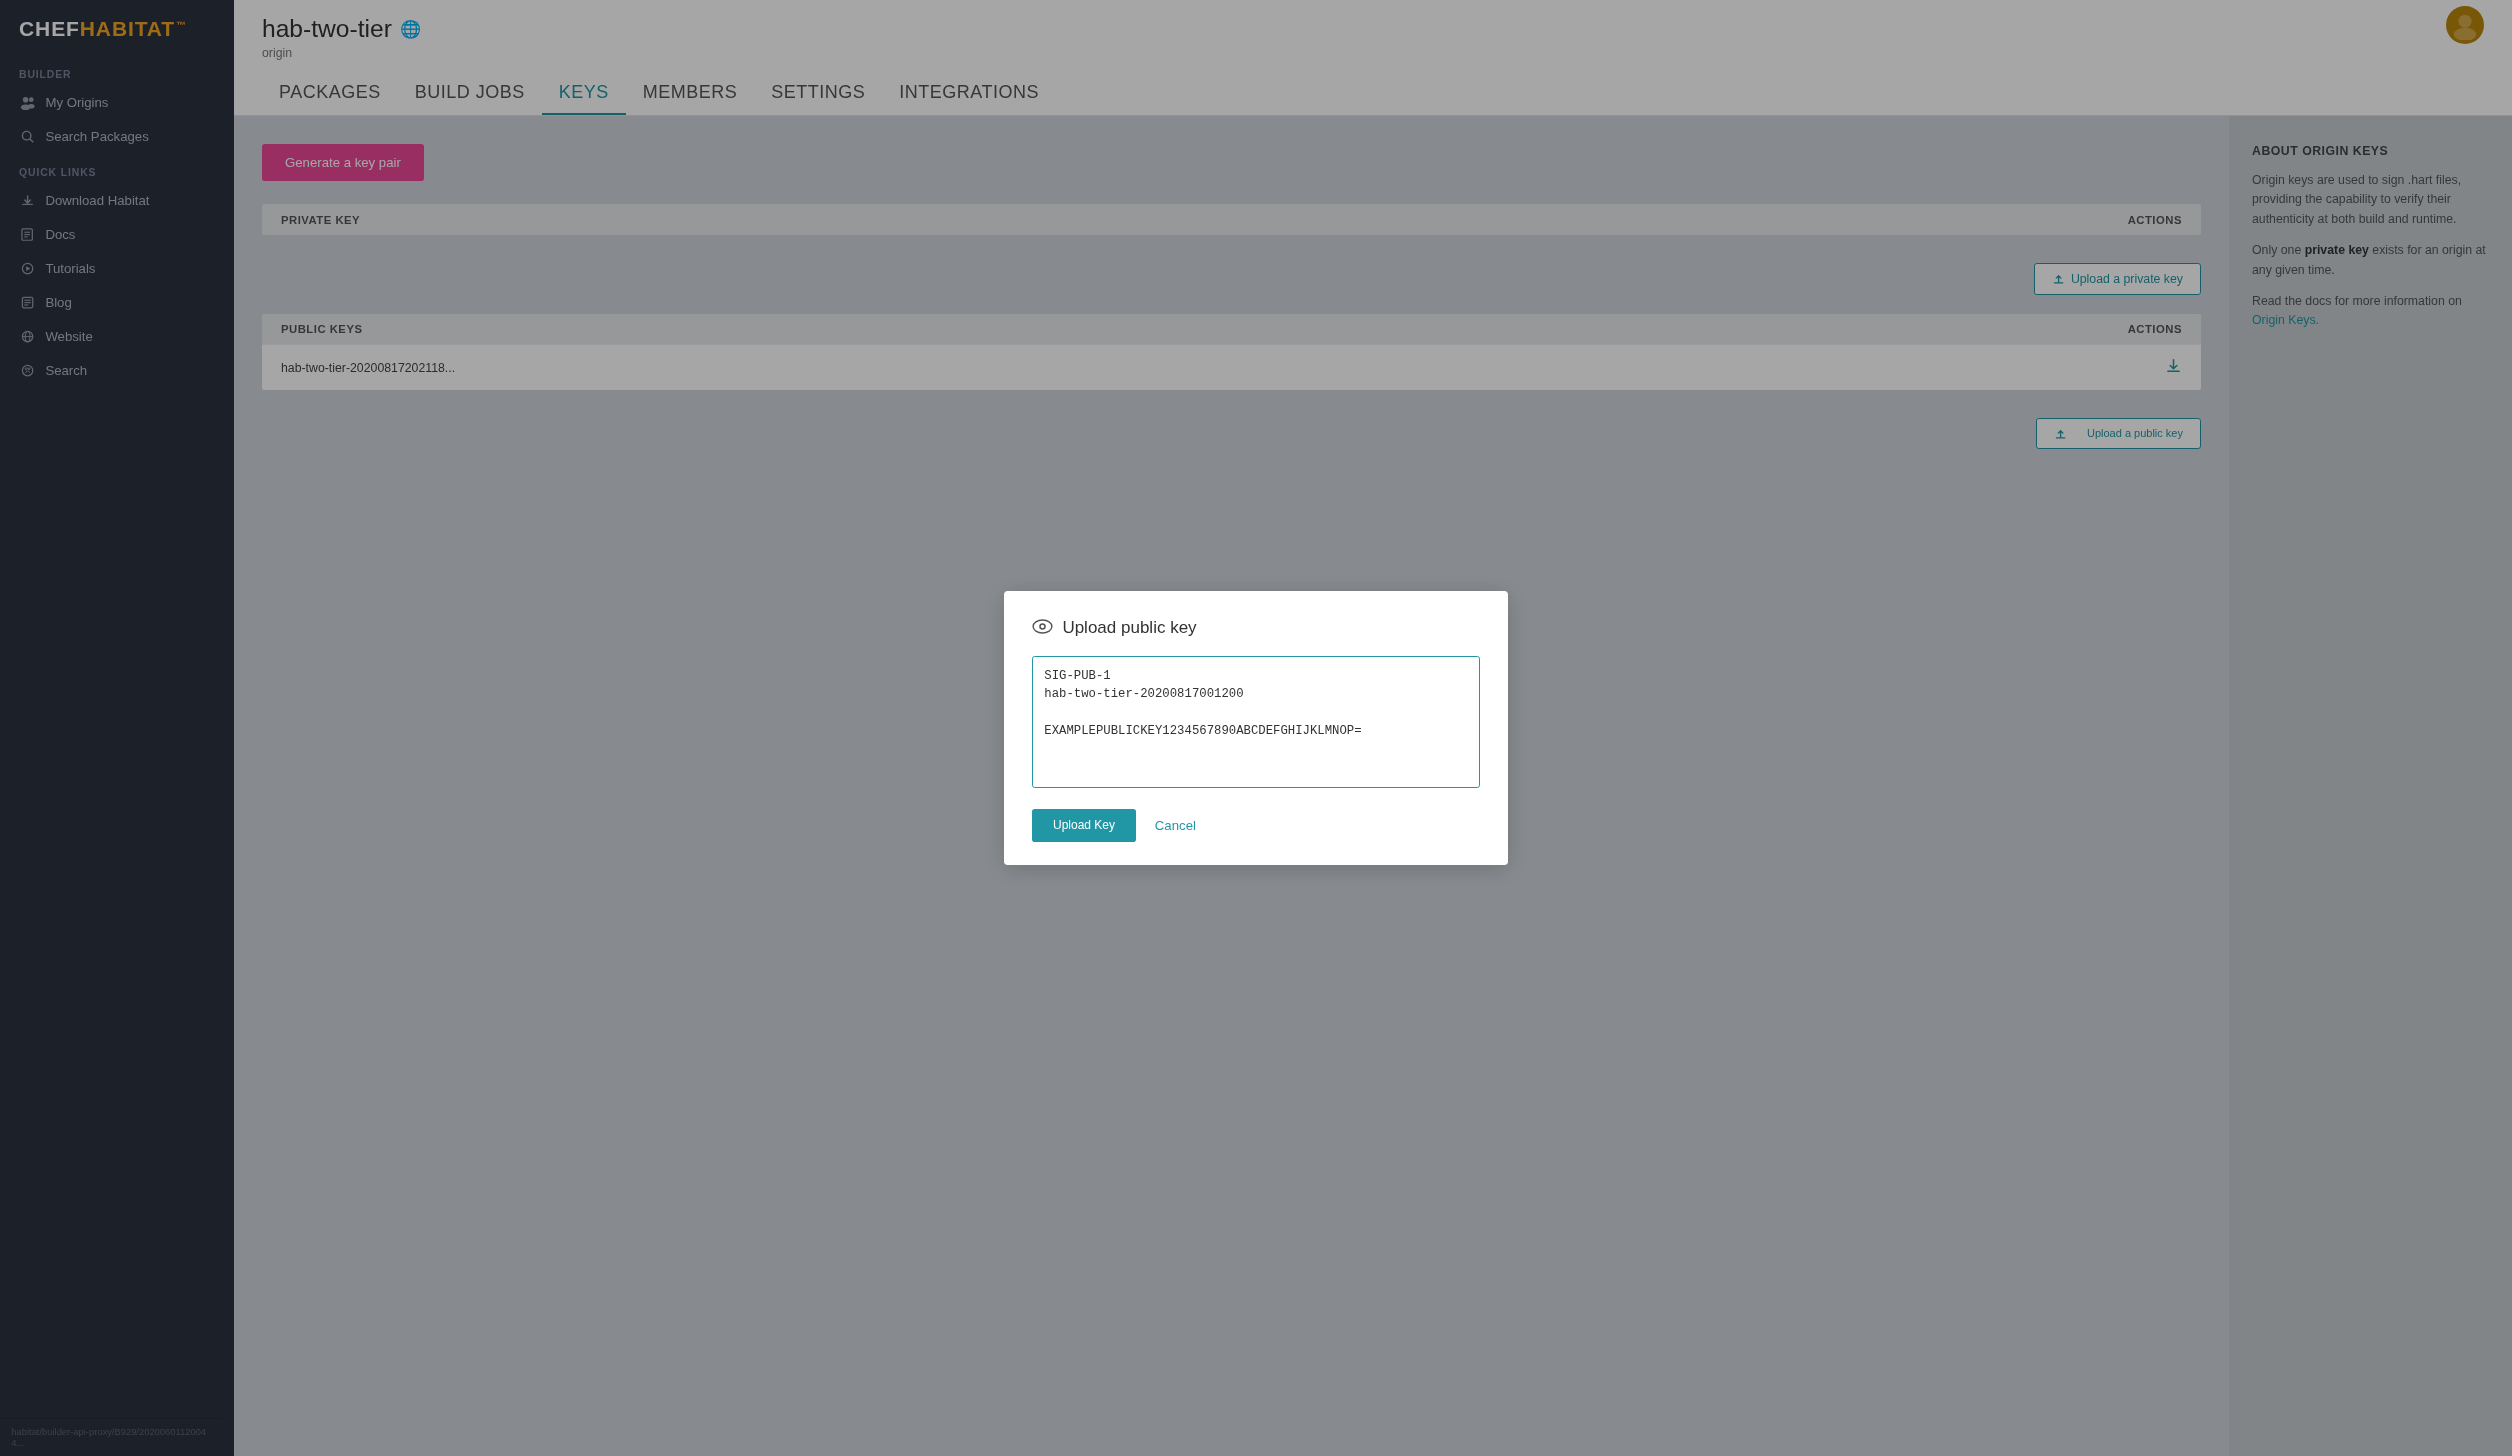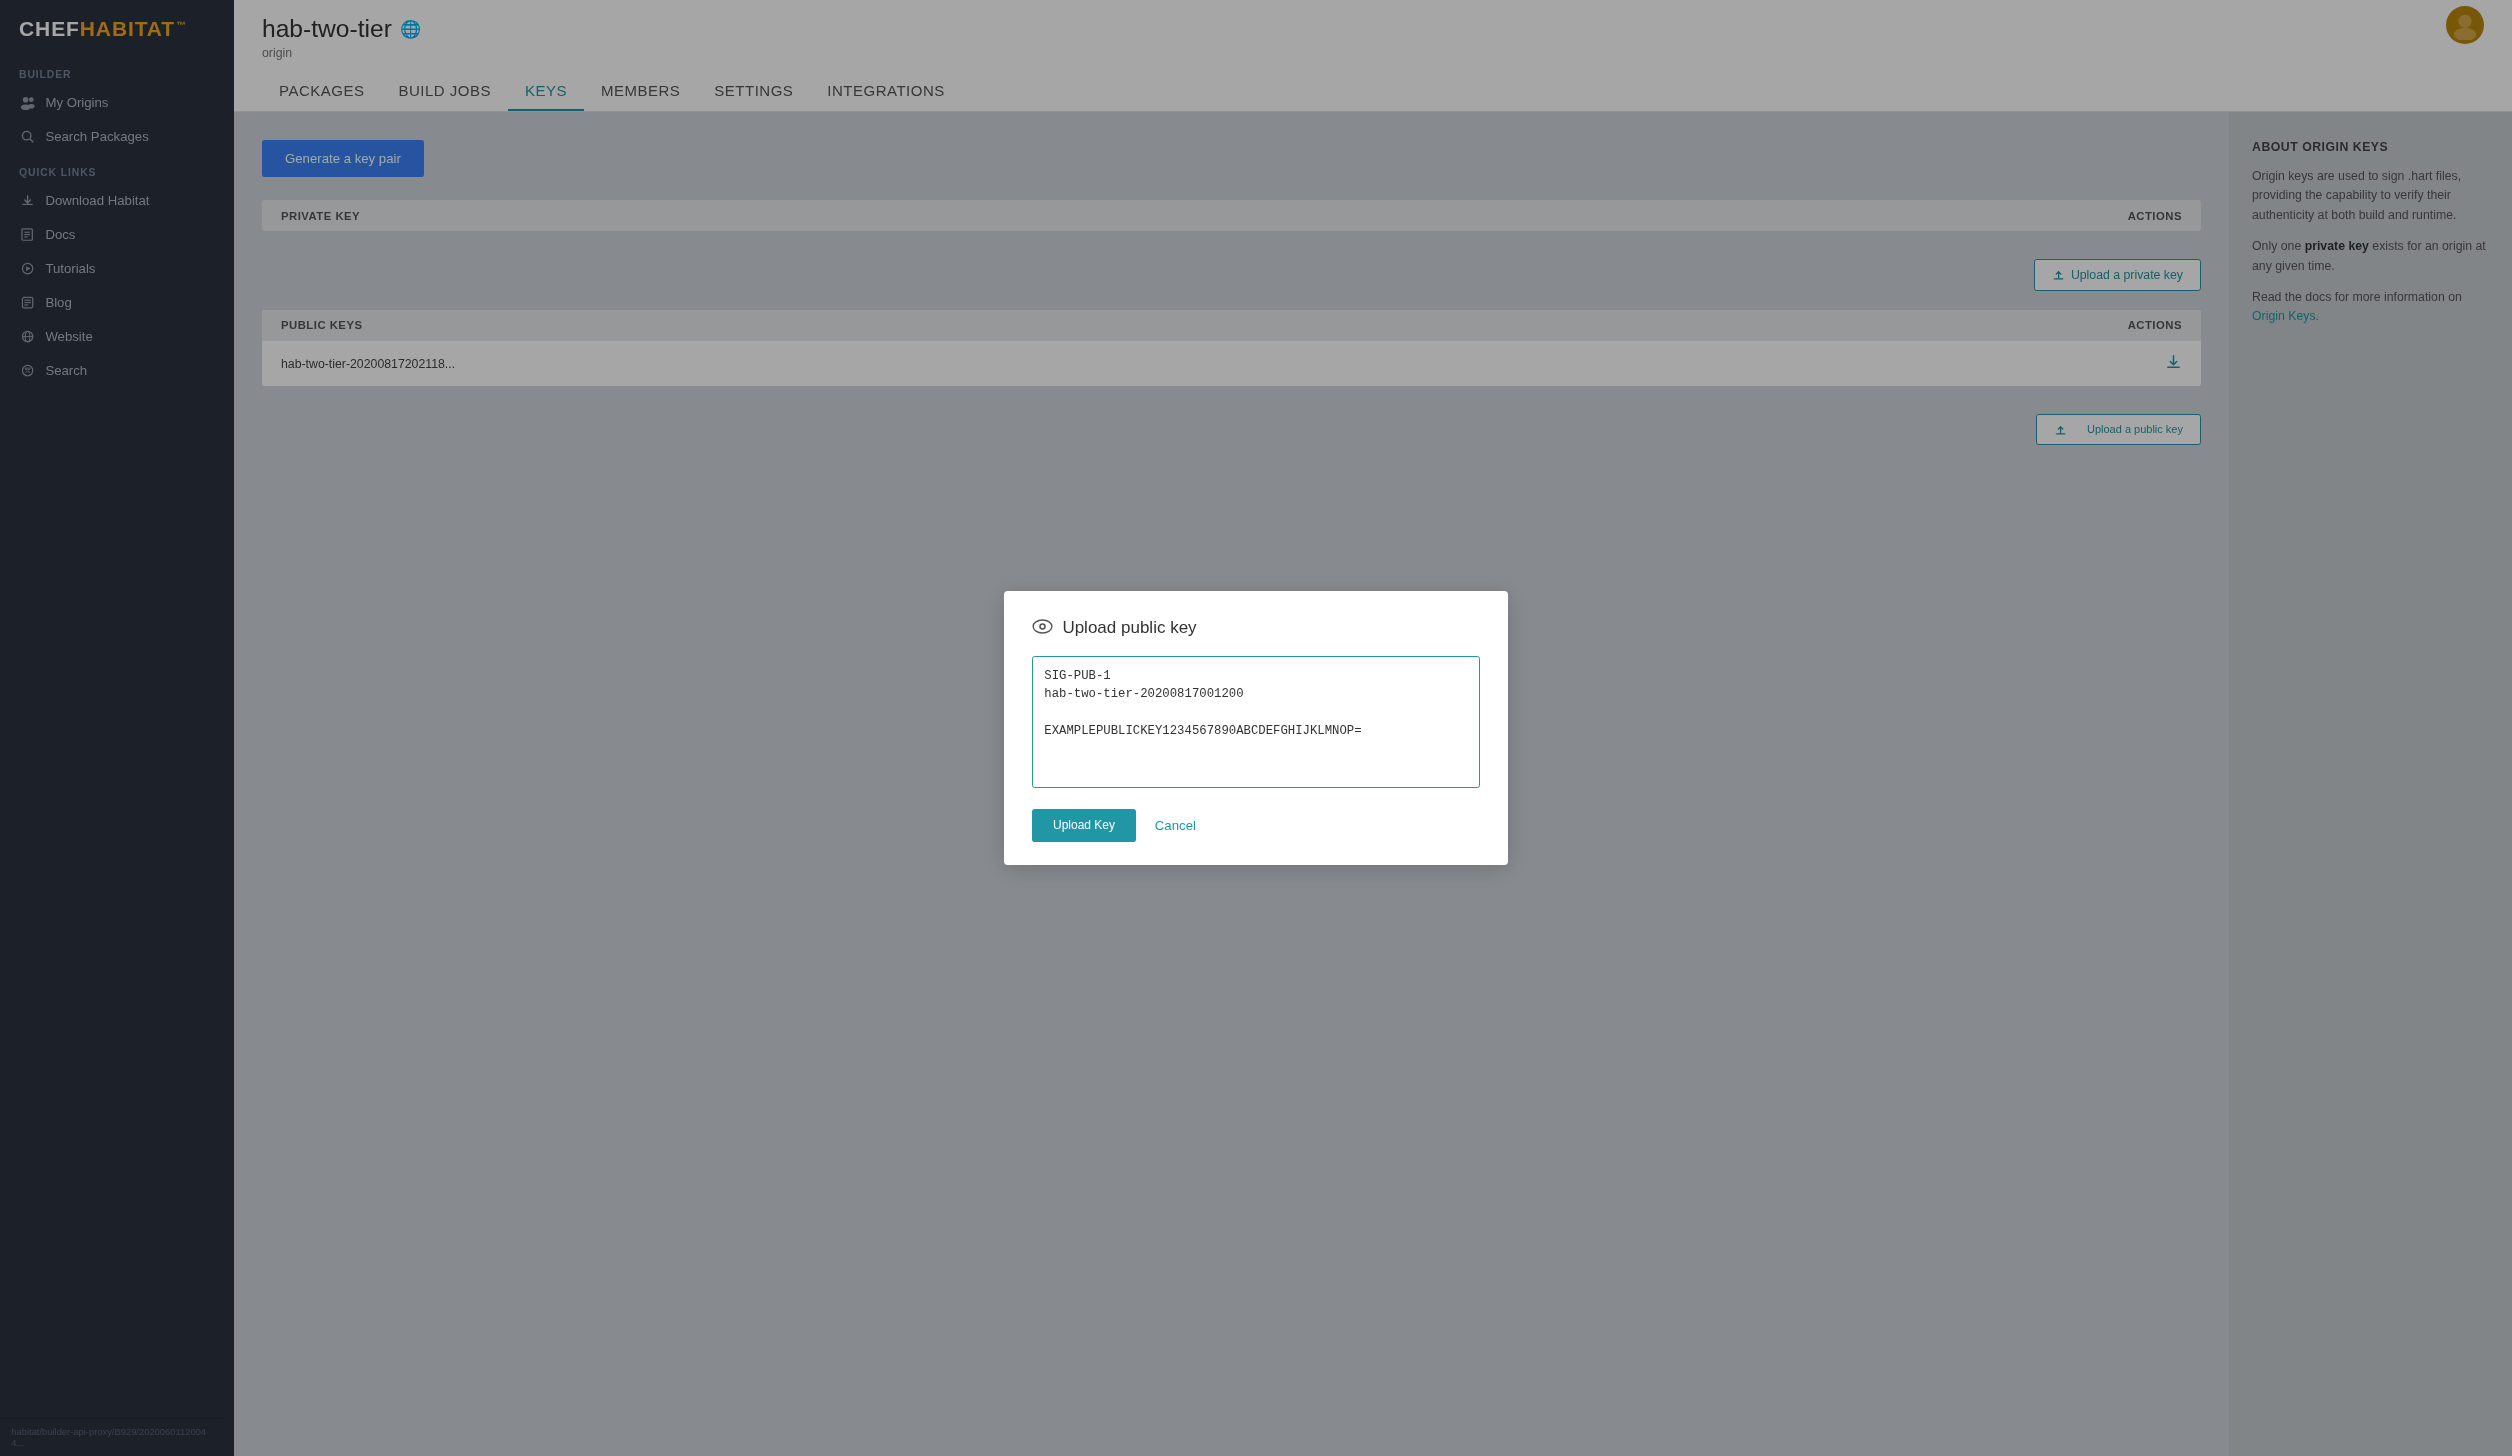--- a/index.html
+++ b/index.html
@@ -133,21 +133,21 @@
       cursor: pointer;
       margin-top: -9.4px;
     }
     .tabs {
       display: flex;
       gap: 0;
       margin-top: 7.6px;
     }
     .tab {
       padding: 9.4px 17px;
-      font-size: 15px;
+      font-size: 18px;
       font-weight: 500;
       color: #555;
       cursor: pointer;
       border-bottom: 2.8px solid transparent;
       text-transform: uppercase;
       letter-spacing: 0.5px;
     }
     .tab.active {
       color: #2196a5;
       border-bottom: 2.8px solid #2196a5;
@@ -190,21 +190,21 @@
       font-weight: 700;
       color: #333;
     }
     .sidebar-right a {
       color: #2196a5;
       text-decoration: none;
     }
 
     
     .generate-key-btn {
-      background: #3b82f6;
+      background: #ec4899;
       color: #fff;
       border: none;
       padding: 11.3px 23px;
       font-size: 13.2px;
       font-weight: 500;
       border-radius: 2.8px;
       cursor: pointer;
       margin-bottom: 23px;
       display: inline-block;
     }

